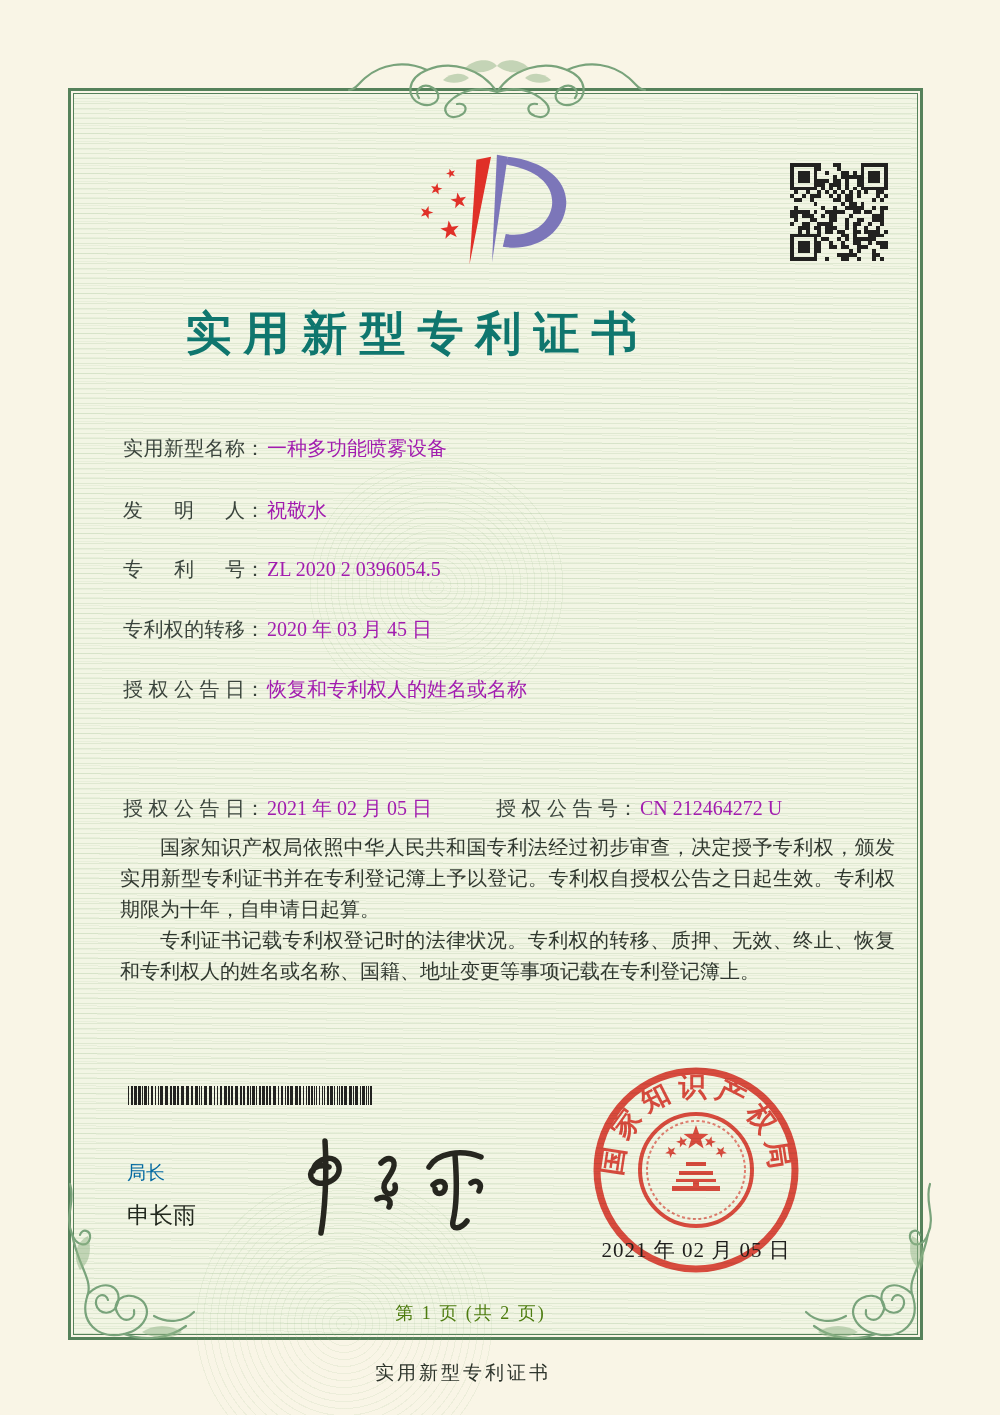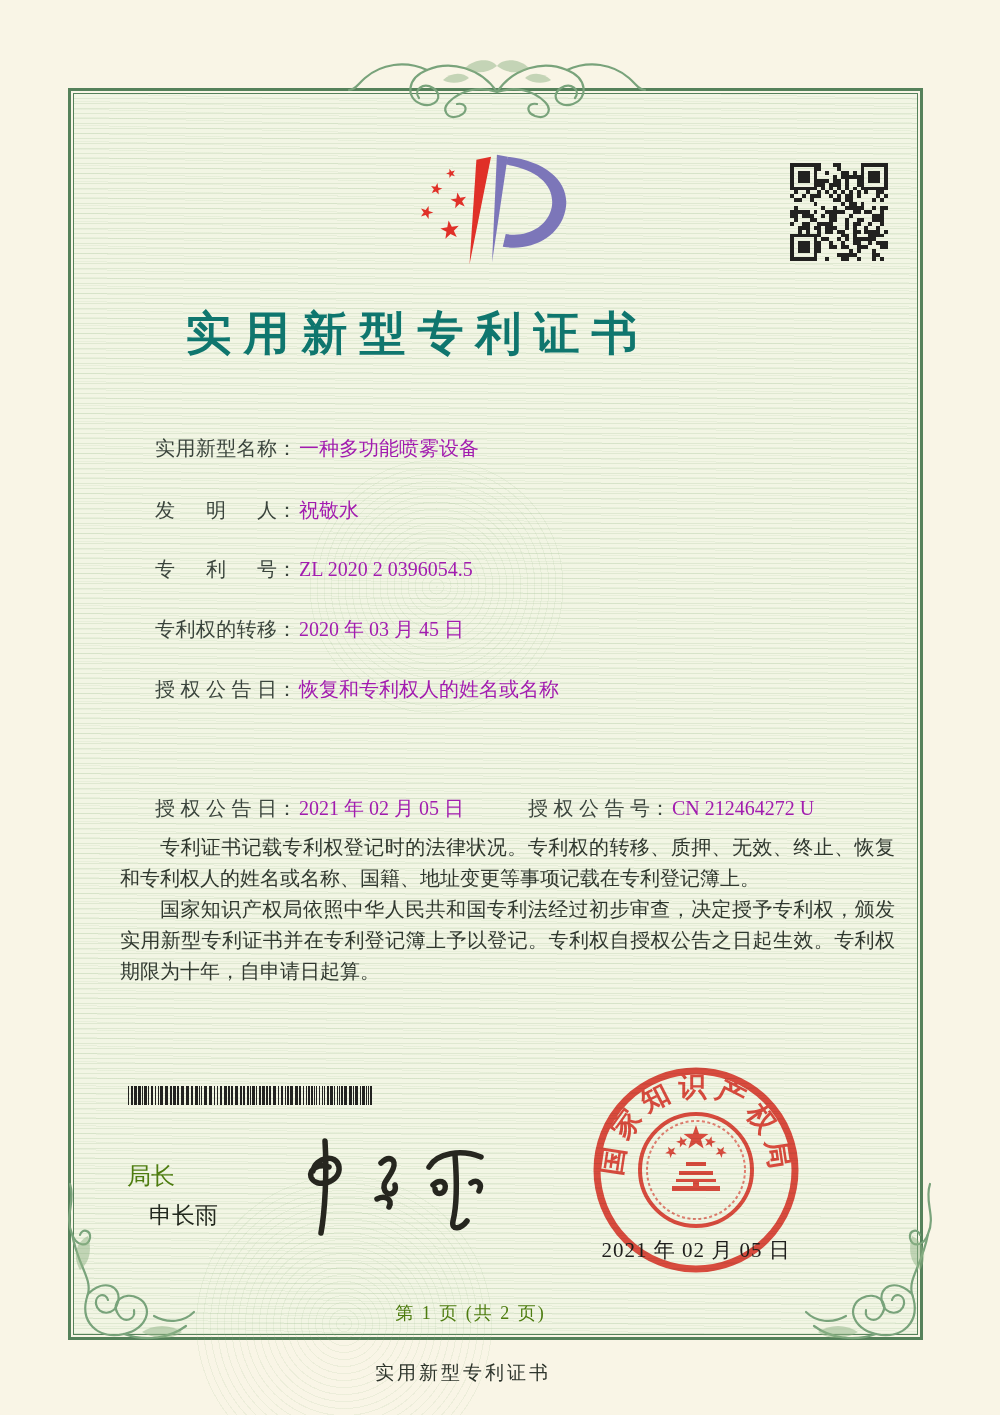--- a/index.html
+++ b/index.html
@@ -50,39 +50,39 @@
   }
 
   
   .field-row{
     position:absolute;left:123px;white-space:nowrap;
     font-size:20px;color:var(--text,#343d34);
   }
   .field-label{
     display:inline-block;width:122px;
     text-align:justify;text-align-last:justify;
-    color:#3a443c;vertical-align:top;margin-left:32px;
+    color:#3a443c;vertical-align:top;
   }
   .colon{display:inline-block;width:22px;color:#3a443c;}
   .field-value{color:#a21caf;}
   .r1{top:435px}.r2{top:497px}.r3{top:556px}.r4{top:616px}
   .r5{top:676px}.r6{top:736px}.r7a{top:795px}.r7b{top:795px;left:496px}
 
   
   .paras{
     position:absolute;left:120px;top:832px;width:775px;
     font-size:20px;line-height:31px;color:#30382f;
     text-align:justify;
   }
   .paras p{margin:0;text-indent:2em;}
 
   
   .barcode{position:absolute;left:128px;top:1086px;width:245px;height:19px;fill:var(--ink,#222220);}
-  .signer-title{position:absolute;left:127px;top:1160px;font-size:24px;color:#4d7c0f;font-family:"Liberation Sans","DejaVu Sans",sans-serif;}
-  .signer-name{position:absolute;left:127px;top:1200px;font-size:23px;color:#23291f;font-family:"Liberation Sans","DejaVu Sans",sans-serif;margin-left:22px;}
+  .signer-title{position:absolute;left:127px;top:1160px;font-size:19px;color:#0369a1;font-family:"Liberation Sans","DejaVu Sans",sans-serif;}
+  .signer-name{position:absolute;left:127px;top:1200px;font-size:23px;color:#23291f;font-family:"Liberation Sans","DejaVu Sans",sans-serif;}
   .signature{position:absolute;left:285px;top:1133px;}
   .signature path{stroke:#26261f;stroke-width:5.5;fill:none;stroke-linecap:round;stroke-linejoin:round;}
 
   .seal{position:absolute;left:588px;top:1062px;opacity:0.9;mix-blend-mode:multiply;}
   .seal *{fill:var(--seal-red,#e23a30);}
   .seal .ring{fill:none;stroke:var(--seal-red,#e23a30);}
   .seal-arc-text{font-size:28px;font-weight:bold;letter-spacing:7px;}
   .seal-date{
     position:absolute;left:588px;top:1236px;width:216px;
     text-align:center;font-size:21px;color:#1d1d1b;letter-spacing:1px;
@@ -487,22 +487,22 @@
     <span class="field-label">授权公告日</span><span class="colon">：</span><span class="field-value">恢复和专利权人的姓名或名称</span>
   </div>
   <div class="field-row r7a">
     <span class="field-label">授权公告日</span><span class="colon">：</span><span class="field-value">2021 年 02 月 05 日</span>
   </div>
   <div class="field-row r7b">
     <span class="field-label">授权公告号</span><span class="colon">：</span><span class="field-value">CN 212464272 U</span>
   </div>
 
   <div class="paras">
+    <p>国家知识产权局依照中华人民共和国专利法经过初步审查，决定授予专利权，颁发实用新型专利证书并在专利登记簿上予以登记。专利权自授权公告之日起生效。专利权期限为十年，自申请日起算。</p>
     <p>专利证书记载专利权登记时的法律状况。专利权的转移、质押、无效、终止、恢复和专利权人的姓名或名称、国籍、地址变更等事项记载在专利登记簿上。</p>
-    <p>国家知识产权局依照中华人民共和国专利法经过初步审查，决定授予专利权，颁发实用新型专利证书并在专利登记簿上予以登记。专利权自授权公告之日起生效。专利权期限为十年，自申请日起算。</p>
   </div>
 
   <svg id="barcode" class="barcode" viewBox="0 0 245 19" preserveAspectRatio="none">
       <rect x="0" y="0" width="1" height="19"></rect>
       <rect x="3" y="0" width="2" height="19"></rect>
       <rect x="6" y="0" width="3" height="19"></rect>
       <rect x="10" y="0" width="3" height="19"></rect>
       <rect x="14" y="0" width="1" height="19"></rect>
       <rect x="16" y="0" width="3" height="19"></rect>
       <rect x="20" y="0" width="1" height="19"></rect>

